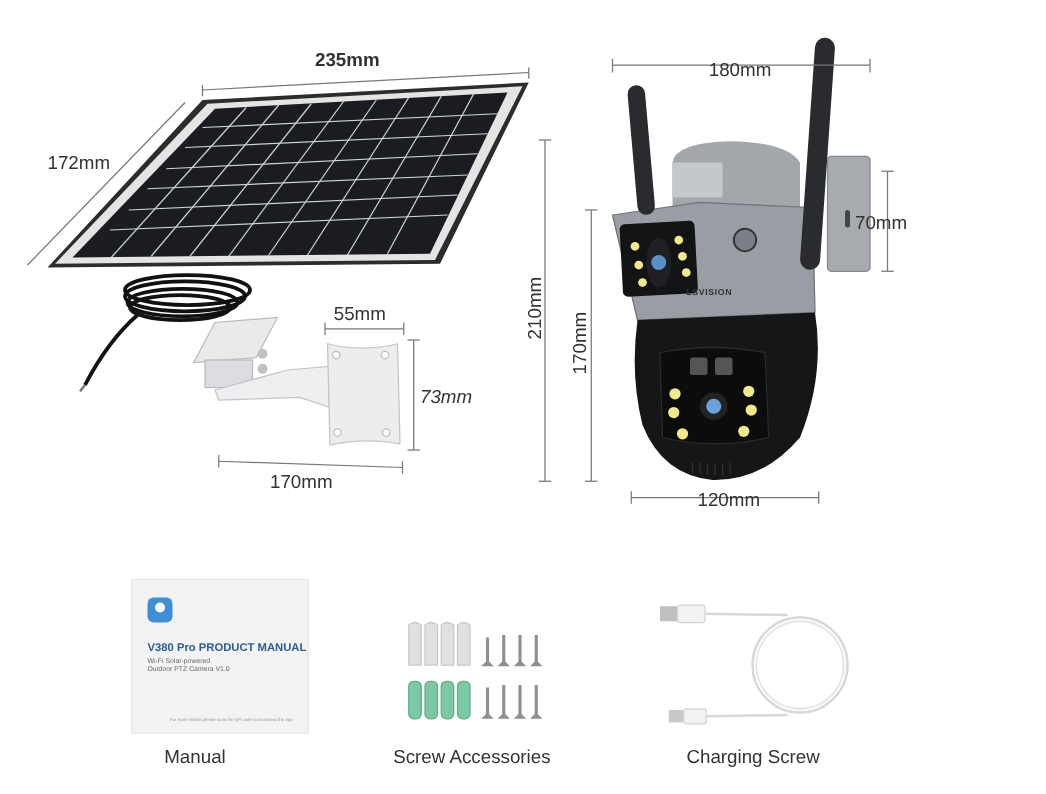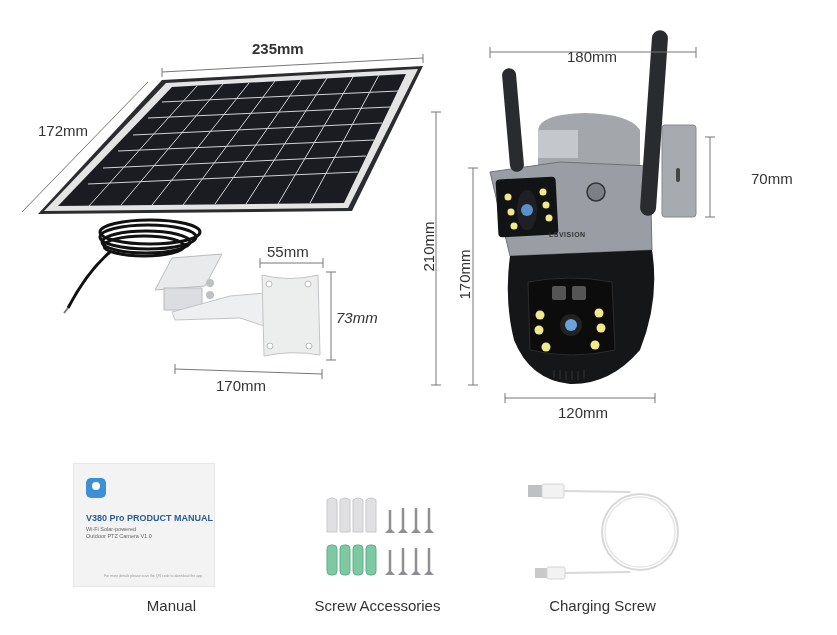--- a/index.html
+++ b/index.html
@@ -2,21 +2,21 @@
 <html><head>
 <meta charset="utf-8">
 <style>
   html,body{margin:0;padding:0;background:#ffffff;}
   body{width:837px;height:635px;position:relative;overflow:hidden;font-family:"Liberation Sans",sans-serif;color:#222;}
   .abs{position:absolute;}
   .dim-label{position:absolute;font-size:15px;color:#333;white-space:nowrap;}
   .vert{transform:rotate(-90deg);transform-origin:center center;}
   .caption{position:absolute;font-size:15px;color:#333;text-align:center;white-space:nowrap;}
   svg{position:absolute;overflow:visible;}
-  .manual{position:absolute;left:74px;top:464px;width:140px;height:122px;background:#f3f3f4;box-shadow:0 0 0 1px #e6e6e8;}
+  .manual{position:absolute;left:106px;top:464px;width:140px;height:122px;background:#f3f3f4;box-shadow:0 0 0 1px #e6e6e8;}
   .manual .app-icon{position:absolute;left:12px;top:14px;width:20px;height:20px;border-radius:5px;background:#3d8fd6;}
   .manual .app-icon::after{content:"";position:absolute;left:6px;top:4px;width:8px;height:8px;border-radius:50%;background:#fff;}
   .manual .title{position:absolute;left:12px;top:49px;font-size:9px;font-weight:bold;color:#2a5c93;white-space:nowrap;}
   .manual .sub{position:absolute;left:12px;font-size:5.5px;color:#666;white-space:nowrap;}
   .manual .foot{position:absolute;left:30px;top:110px;font-size:3.5px;color:#999;white-space:nowrap;}
 </style>
 </head>
 <body>
 
 <div>
@@ -161,34 +161,34 @@
       <line x1="705" y1="217" x2="715" y2="217"></line>
       <line x1="505" y1="398" x2="655" y2="398"></line>
       <line x1="505" y1="393" x2="505" y2="403"></line>
       <line x1="655" y1="393" x2="655" y2="403"></line>
     </g>
   </svg>
   <div class="abs" style="left:549px;top:231px;font-size:7px;font-weight:bold;color:#333;letter-spacing:0.5px;">LSVISION</div>
   <div class="dim-label" style="left:567px;top:33px;margin-top:15px;">180mm</div>
   <div class="dim-label vert" style="left:400px;top:238px;width:56px;text-align:center;">210mm</div>
   <div class="dim-label vert" style="left:436px;top:266px;width:56px;text-align:center;">170mm</div>
-  <div class="dim-label" style="left:751px;top:170px;text-align:center;">70mm</div>
-  <div class="dim-label" style="left:558px;top:404px;">120mm</div>
+  <div class="dim-label" style="left:684px;top:170px;text-align:center;">70mm</div>
+  <div class="dim-label" style="left:558px;top:392px;">120mm</div>
 </div>
 
 <div>
 
   <div class="manual">
     <div class="app-icon"></div>
     <div class="title">V380 Pro PRODUCT MANUAL</div>
     <div class="sub" style="top:62px;">Wi-Fi Solar-powered</div>
     <div class="sub" style="top:69px;">Outdoor PTZ Camera V1.0</div>
     <div class="foot">For more details please scan the QR code to download the app</div>
   </div>
-  <div class="caption" style="left:96px;top:597px;width:100px;text-align:right;">Manual</div>
+  <div class="caption" style="left:106px;top:597px;width:100px;">Manual</div>
 
   <svg width="837" height="635" style="left:0;top:0;">
     <g fill="#e0e0e2" stroke="#c9c9cc">
       <path d="M327,500 q5,-4 10,0 v32 h-10 z"></path>
       <path d="M340,500 q5,-4 10,0 v32 h-10 z"></path>
       <path d="M353,500 q5,-4 10,0 v32 h-10 z"></path>
       <path d="M366,500 q5,-4 10,0 v32 h-10 z"></path>
     </g>
     <g fill="#7cc9a3" stroke="#5fae88">
       <rect x="327" y="545" width="10" height="30" rx="4"></rect>

